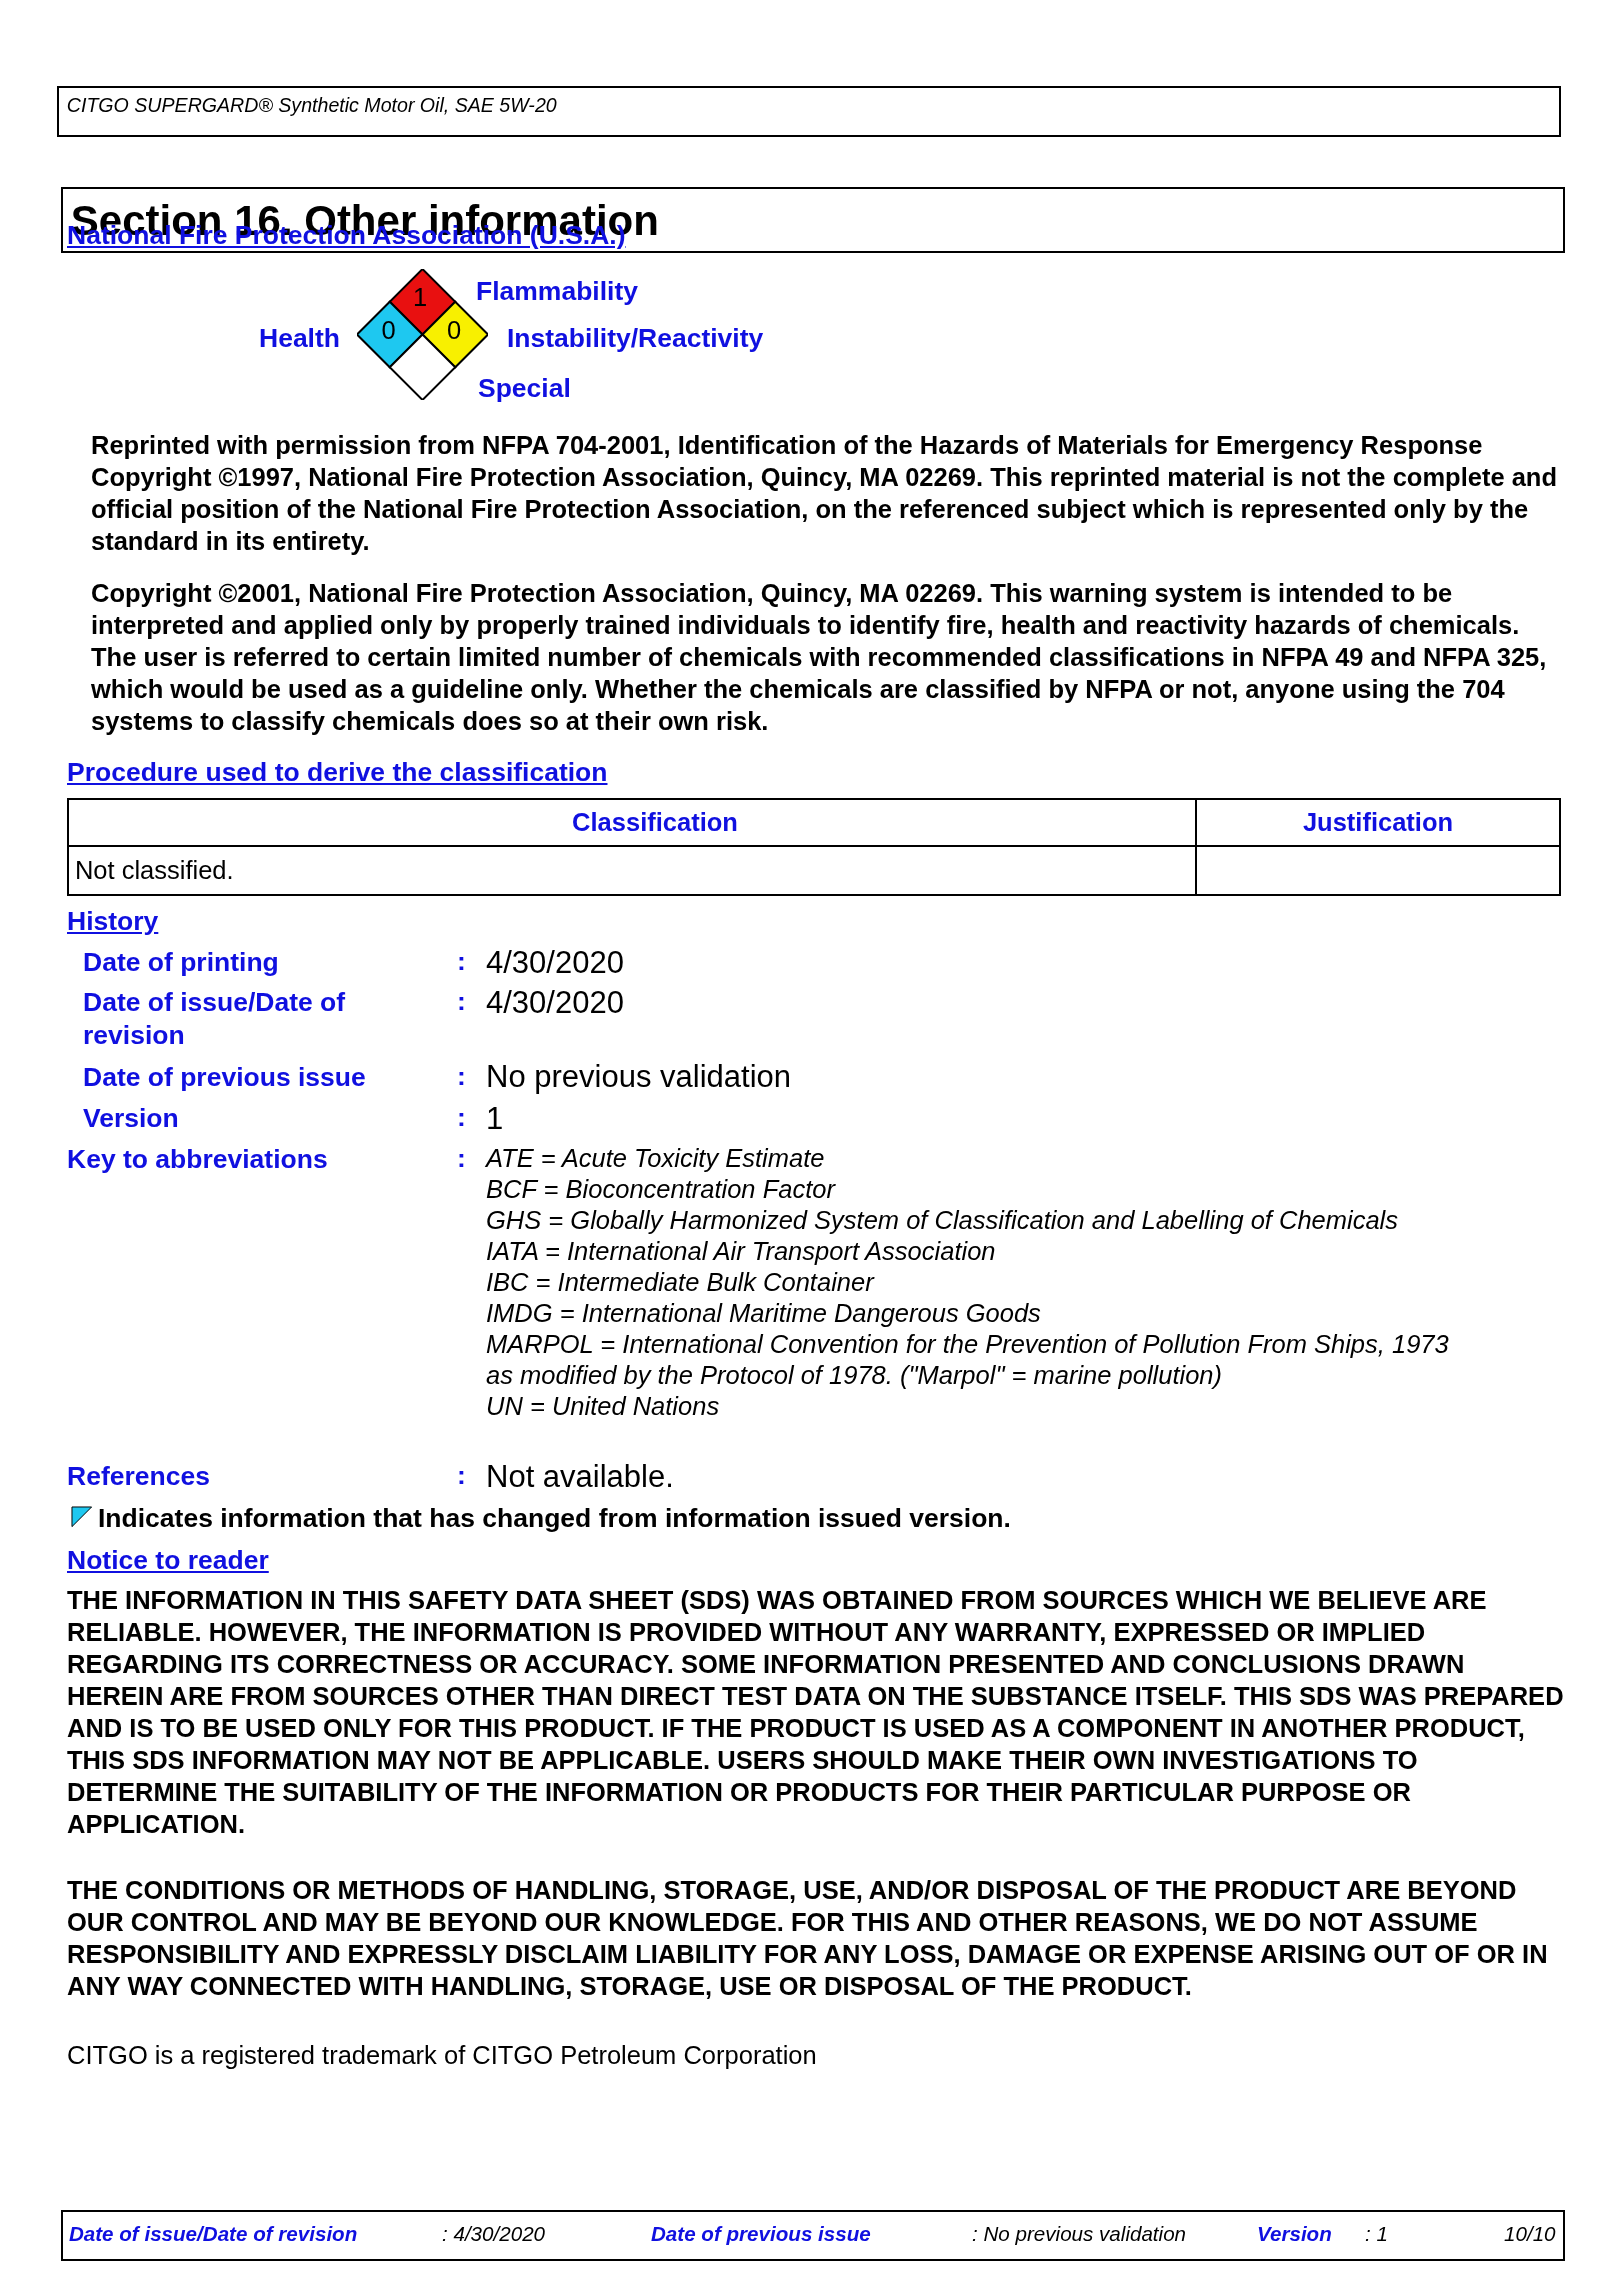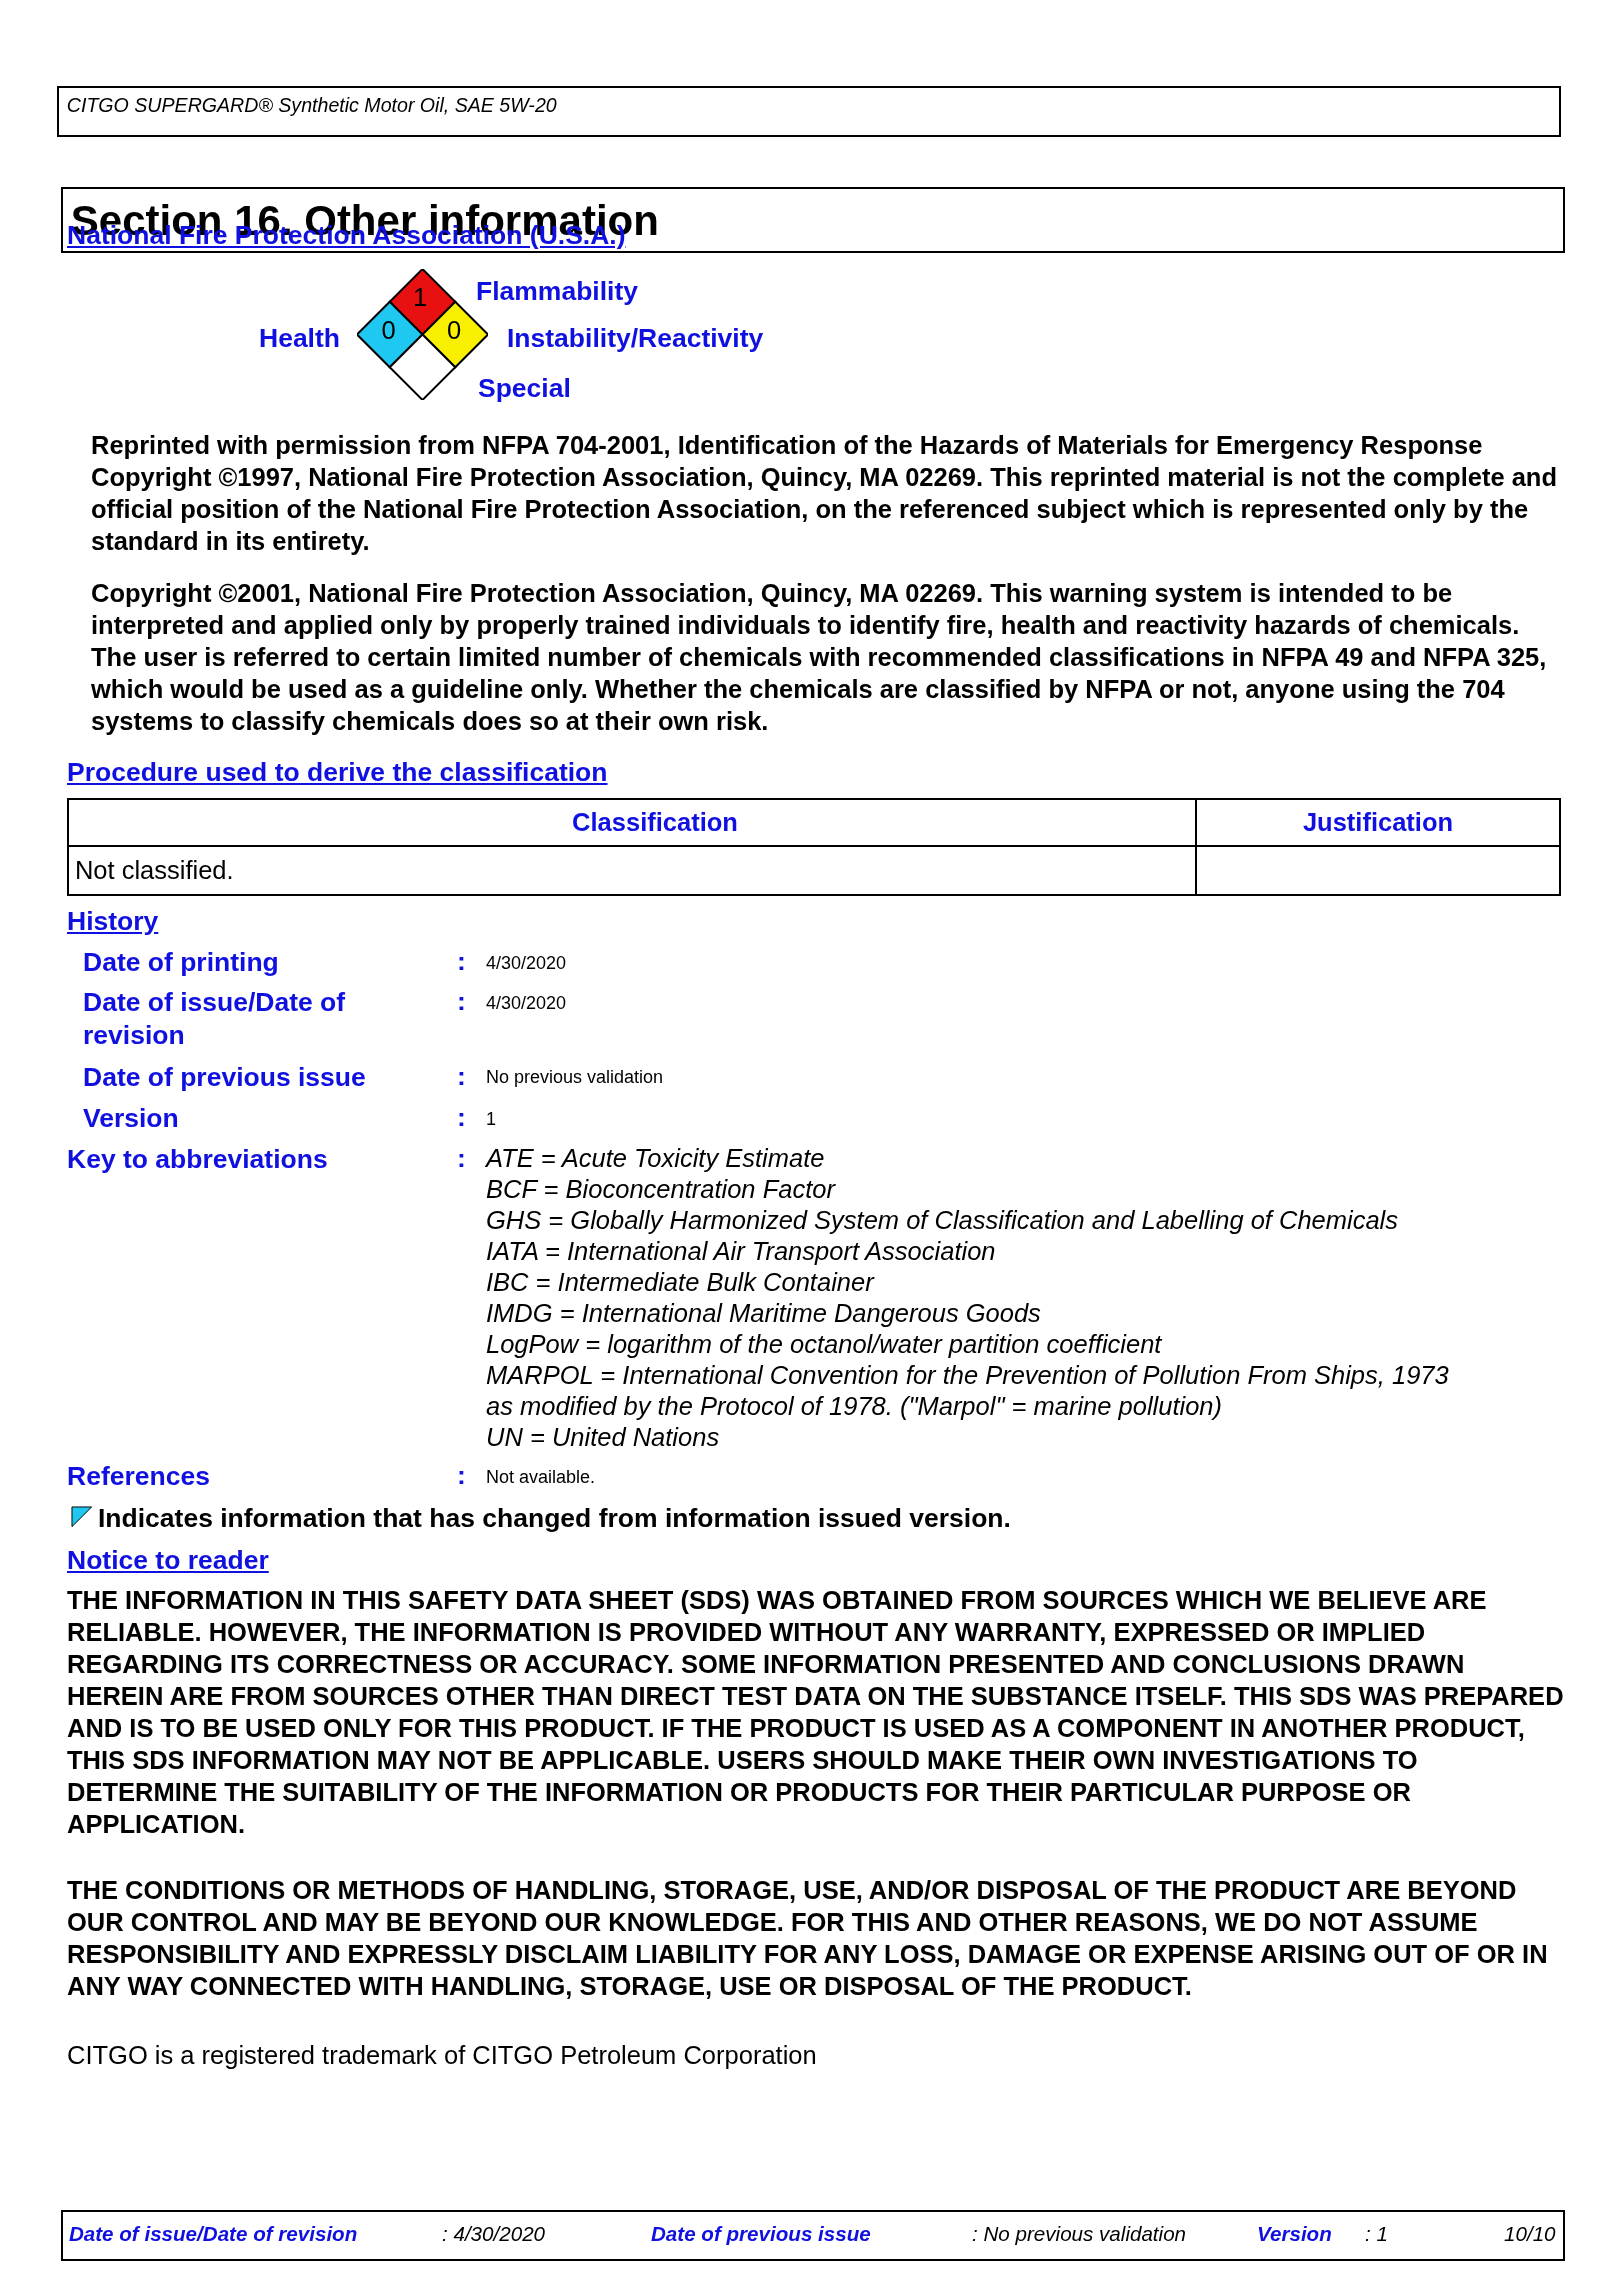--- a/index.html
+++ b/index.html
@@ -12,21 +12,21 @@
     .title-box { left: 61px; top: 147px; width: 1500px; height: 62px; border: 2.9px solid #000; margin-top: 40px; }
     .title-box span { position: absolute; left: 7.8px; top: 7.8px; font-weight: bold; font-size: 42px; }
     .nfpa-label { font-weight: bold; font-size: 26.5px; color: #1010e0; }
     .para { font-weight: bold; font-size: 25.5px; line-height: 32px; }
     table.cls { border-collapse: collapse; position: absolute; left: 67px; top: 798px; width: 1494px; }
     table.cls th, table.cls td { border: 2.9px solid #000; font-size: 25.5px; }
     table.cls th { color: #1010e0; font-weight: bold; height: 43px; text-align: center; }
     table.cls td { height: 45px; padding-left: 5.9px; }
     .row-label { font-weight: bold; font-size: 26.5px; color: #1010e0; line-height: 33px; }
     .colon { font-weight: bold; font-size: 26.5px; color: #1010e0; }
-    .value { font-size: 18px; line-height: 30px; }
+    .value { font-size: 31px; line-height: 30px; }
     .abbr { font-size: 25.5px; line-height: 31px; font-style: italic; }
     .caps { font-weight: bold; font-size: 25.5px; line-height: 32px; }
     .footer-box { left: 61px; top: 2210px; width: 1500px; height: 47px; border: 2.9px solid #000; }
     .footer-box span { position: absolute; top: 9.8px; font-size: 20.6px; font-style: italic; }
     .footer-box .fl { color: #1010e0; font-weight: bold; }
   </style>
 </head>
 <body>
 
 <div class="abs header-box">
@@ -95,21 +95,20 @@
 
 <div class="abs row-label" style="left:67px; top:1143px;">Key to abbreviations</div>
 <div class="abs colon" style="left:457px; top:1143px;">:</div>
 <div class="abs" style="left:486px; top:1143px;">
   <div class="abbr">ATE = Acute Toxicity Estimate</div>
   <div class="abbr">BCF = Bioconcentration Factor</div>
   <div class="abbr">GHS = Globally Harmonized System of Classification and Labelling of Chemicals</div>
   <div class="abbr">IATA = International Air Transport Association</div>
   <div class="abbr">IBC = Intermediate Bulk Container</div>
   <div class="abbr">IMDG = International Maritime Dangerous Goods</div>
-  <div class="abbr">LogPow = logarithm of the octanol/water partition coefficient</div>
   <div class="abbr">MARPOL = International Convention for the Prevention of Pollution From Ships, 1973</div>
   <div class="abbr">as modified by the Protocol of 1978. ("Marpol" = marine pollution)</div>
   <div class="abbr">UN = United Nations</div>
 </div>
 
 <div class="abs row-label" style="left:67px; top:1460px;">References</div>
 <div class="abs colon" style="left:457px; top:1460px;">:</div>
 <div class="abs value" style="left:486px; top:1462px;">Not available.</div>
 
 <div class="abs" style="left:71px; top:1506px; width:21.6px; height:21.6px;">

